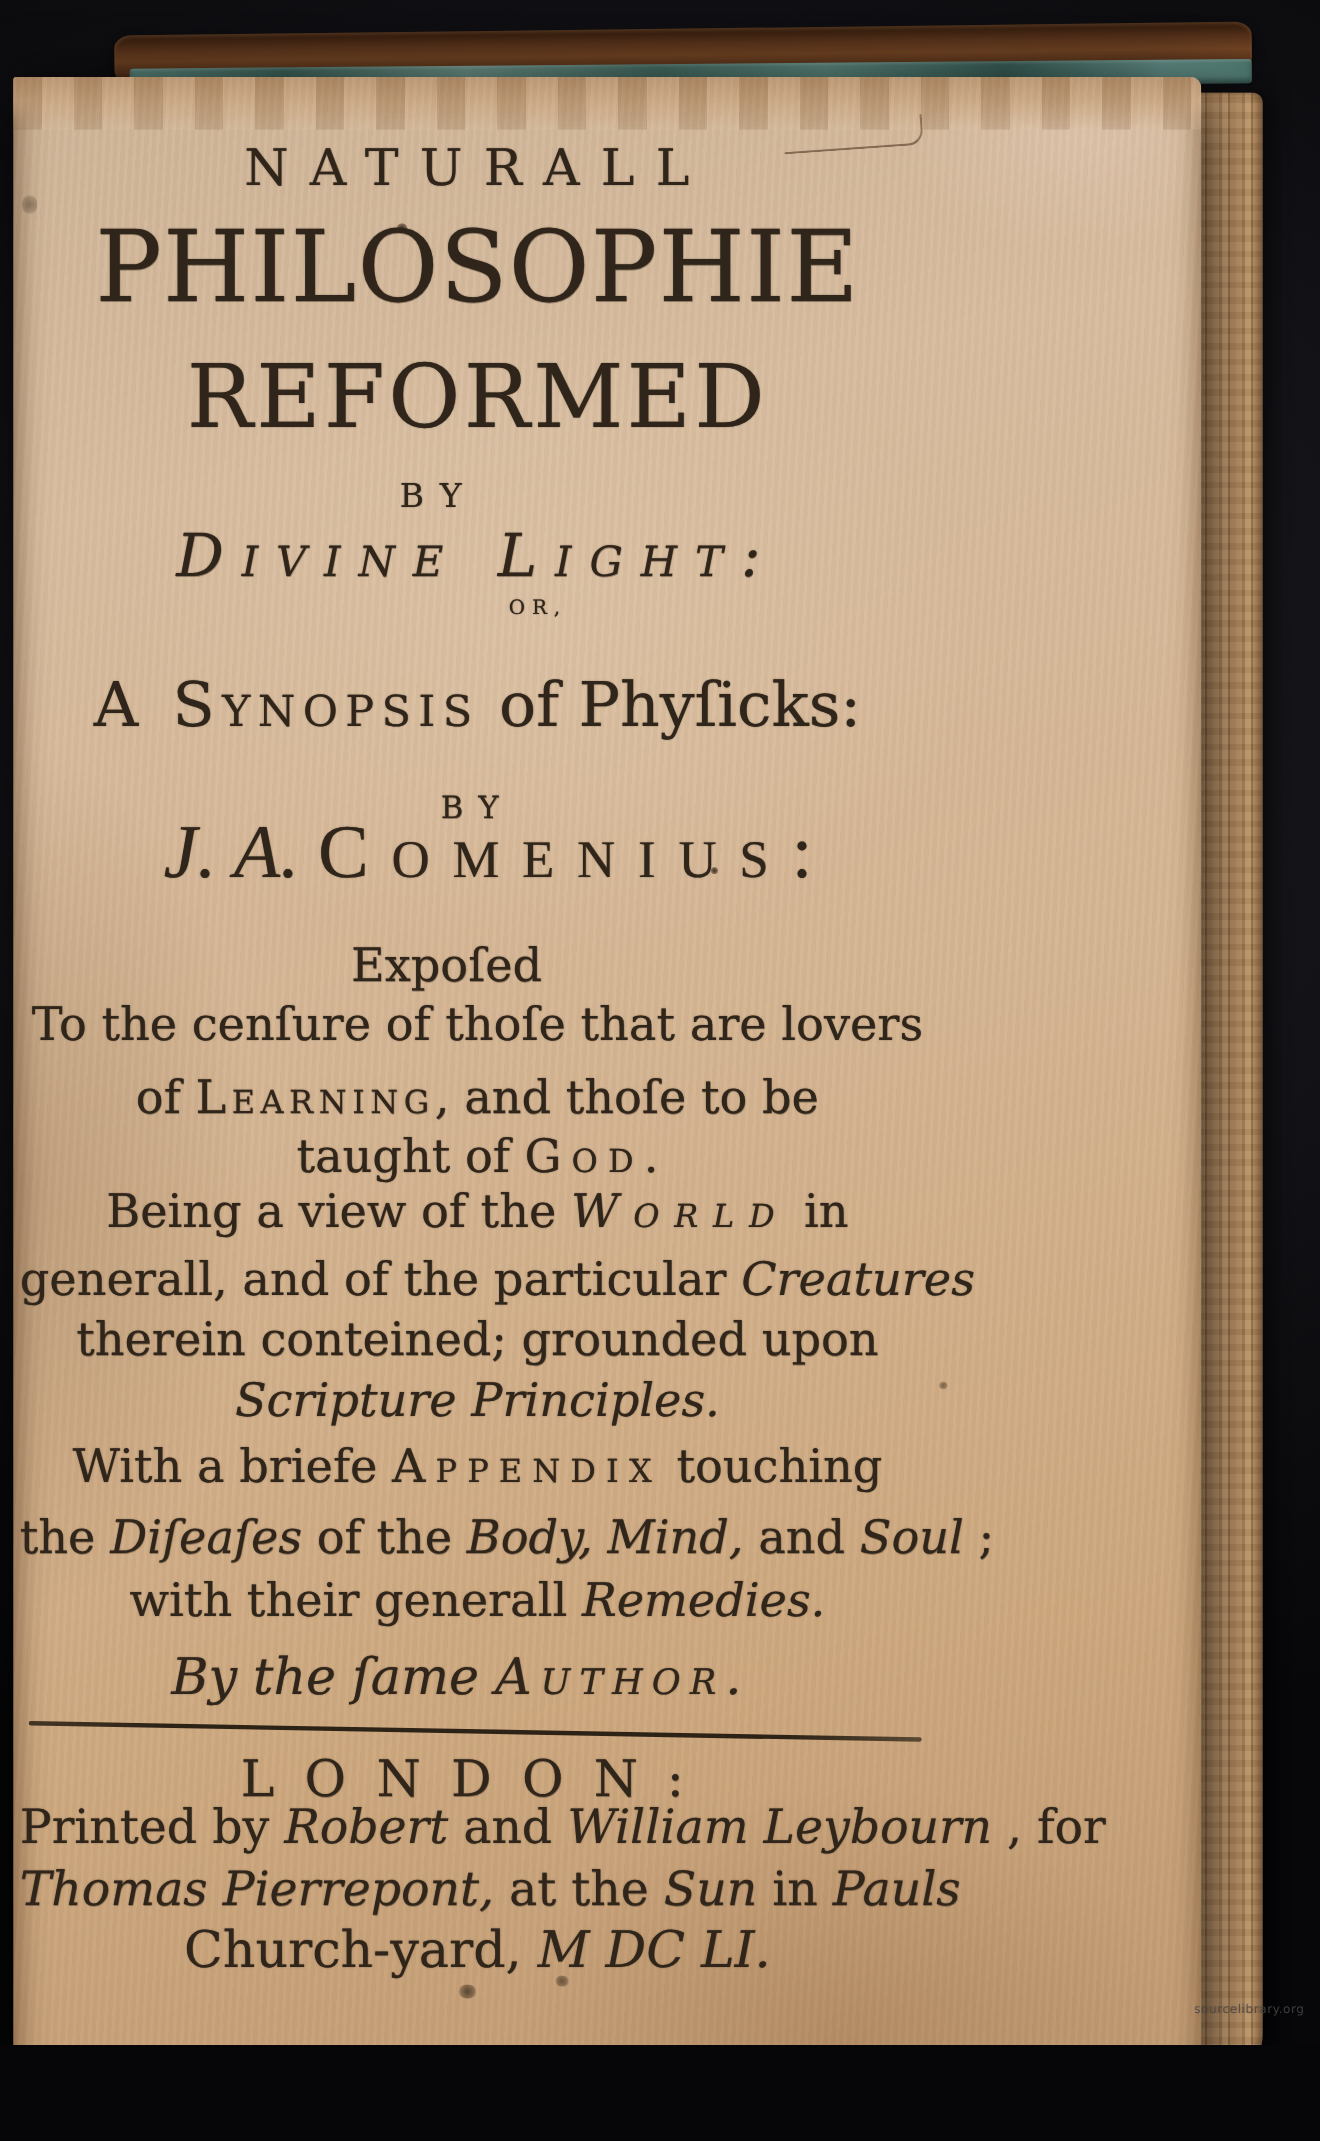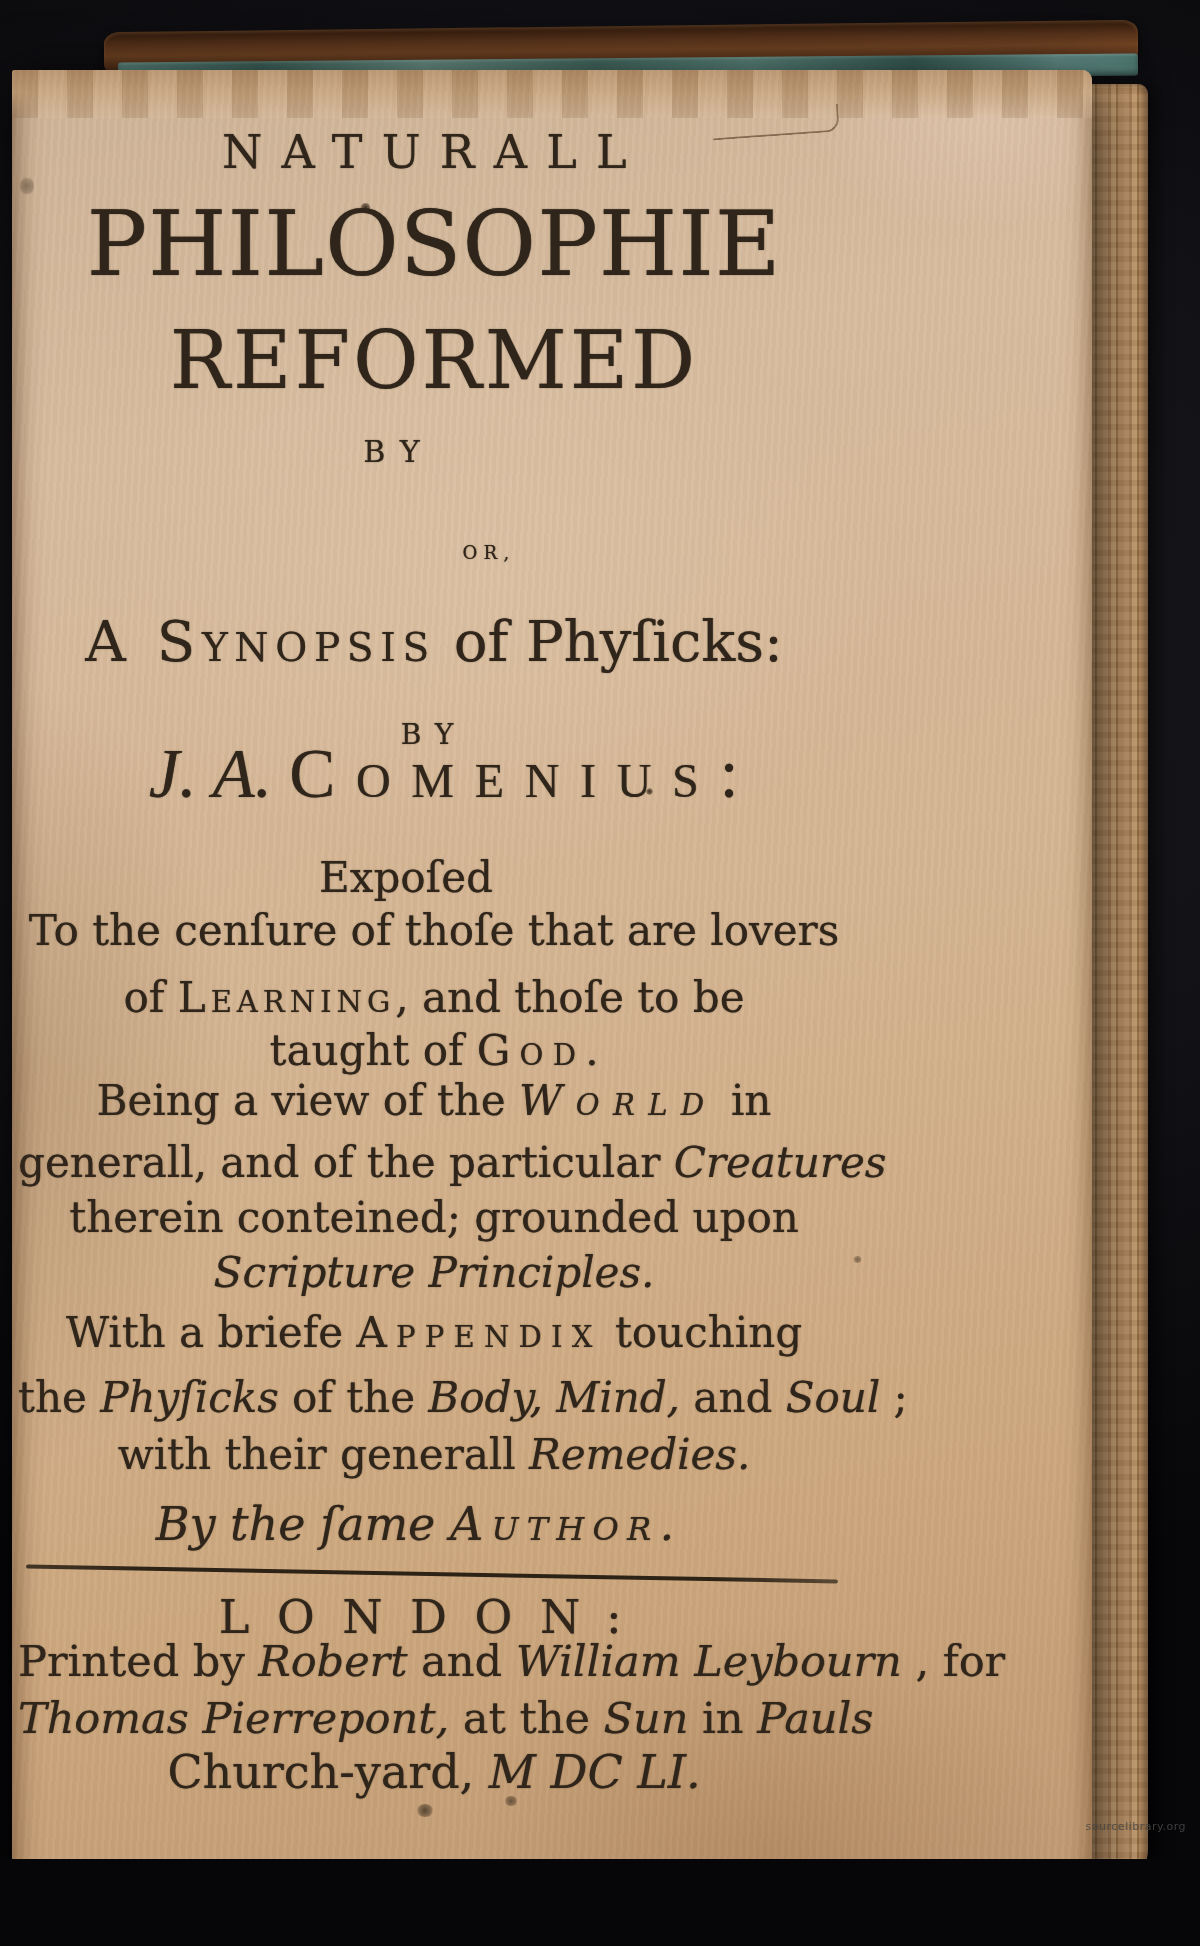--- a/index.html
+++ b/index.html
@@ -140,20 +140,21 @@
   <div class="speck s4"></div>
   <div class="speck s5"></div>
   <div class="speck s6"></div>
 
   <div class="text-layer">
 
     <div class="line l-naturall">NATURALL</div>
     <div class="line l-reformed">REFORMED</div>
     <div class="line l-philosophie">PHILOSOPHIE</div>
     <div class="line l-by1">BY</div>
+    <div class="line l-divine sc it">Divine Light:</div>
     <div class="line l-or">OR,</div>
 
     <div class="line l-synopsis"><span class="sc ls1">A Synopsis</span><span> of Phyſicks:</span></div>
 
     <div class="line l-by2">BY</div>
 
     <div class="line l-comenius"><span class="it">J. A. </span><span class="sc">Comenius:</span></div>
 
     <div class="line l-exposed l-body">Expoſed</div>
     <div class="line l-censure1 l-body">To the cenſure of thoſe that are lovers</div>
@@ -164,21 +165,21 @@
 
     <div class="line l-view1 l-body"><span>Being a view of the </span><span class="sc it ls3">World</span><span> in</span></div>
 
     <div class="line l-view2 l-body"><span>generall, and of the particular </span><span class="it">Creatures</span></div>
 
     <div class="line l-view3 l-body">therein conteined; grounded upon</div>
     <div class="line l-view4 l-body">Scripture Principles.</div>
 
     <div class="line l-app1 l-body"><span>With a briefe </span><span class="sc ls2">Appendix</span><span> touching</span></div>
 
-    <div class="line l-app2 l-body"><span>the </span><span class="it">Phyſicks</span><span> of the </span><span class="it">Body, Mind,</span><span> and </span><span class="it">Soul</span><span> ;</span></div>
+    <div class="line l-app2 l-body"><span>the </span><span class="it">Diſeaſes</span><span> of the </span><span class="it">Body, Mind,</span><span> and </span><span class="it">Soul</span><span> ;</span></div>
 
     <div class="line l-app3 l-body"><span>with their generall </span><span class="it">Remedies.</span></div>
 
     <div class="line l-same"><span>By the ſame </span><span class="sc">Author.</span></div>
 
     <div class="rule"></div>
 
     <div class="line l-london">LONDON:</div>
 
     <div class="line l-printed l-body"><span>Printed by </span><span class="it">Robert</span><span> and </span><span class="it">William Leybourn</span><span> , for</span></div>

